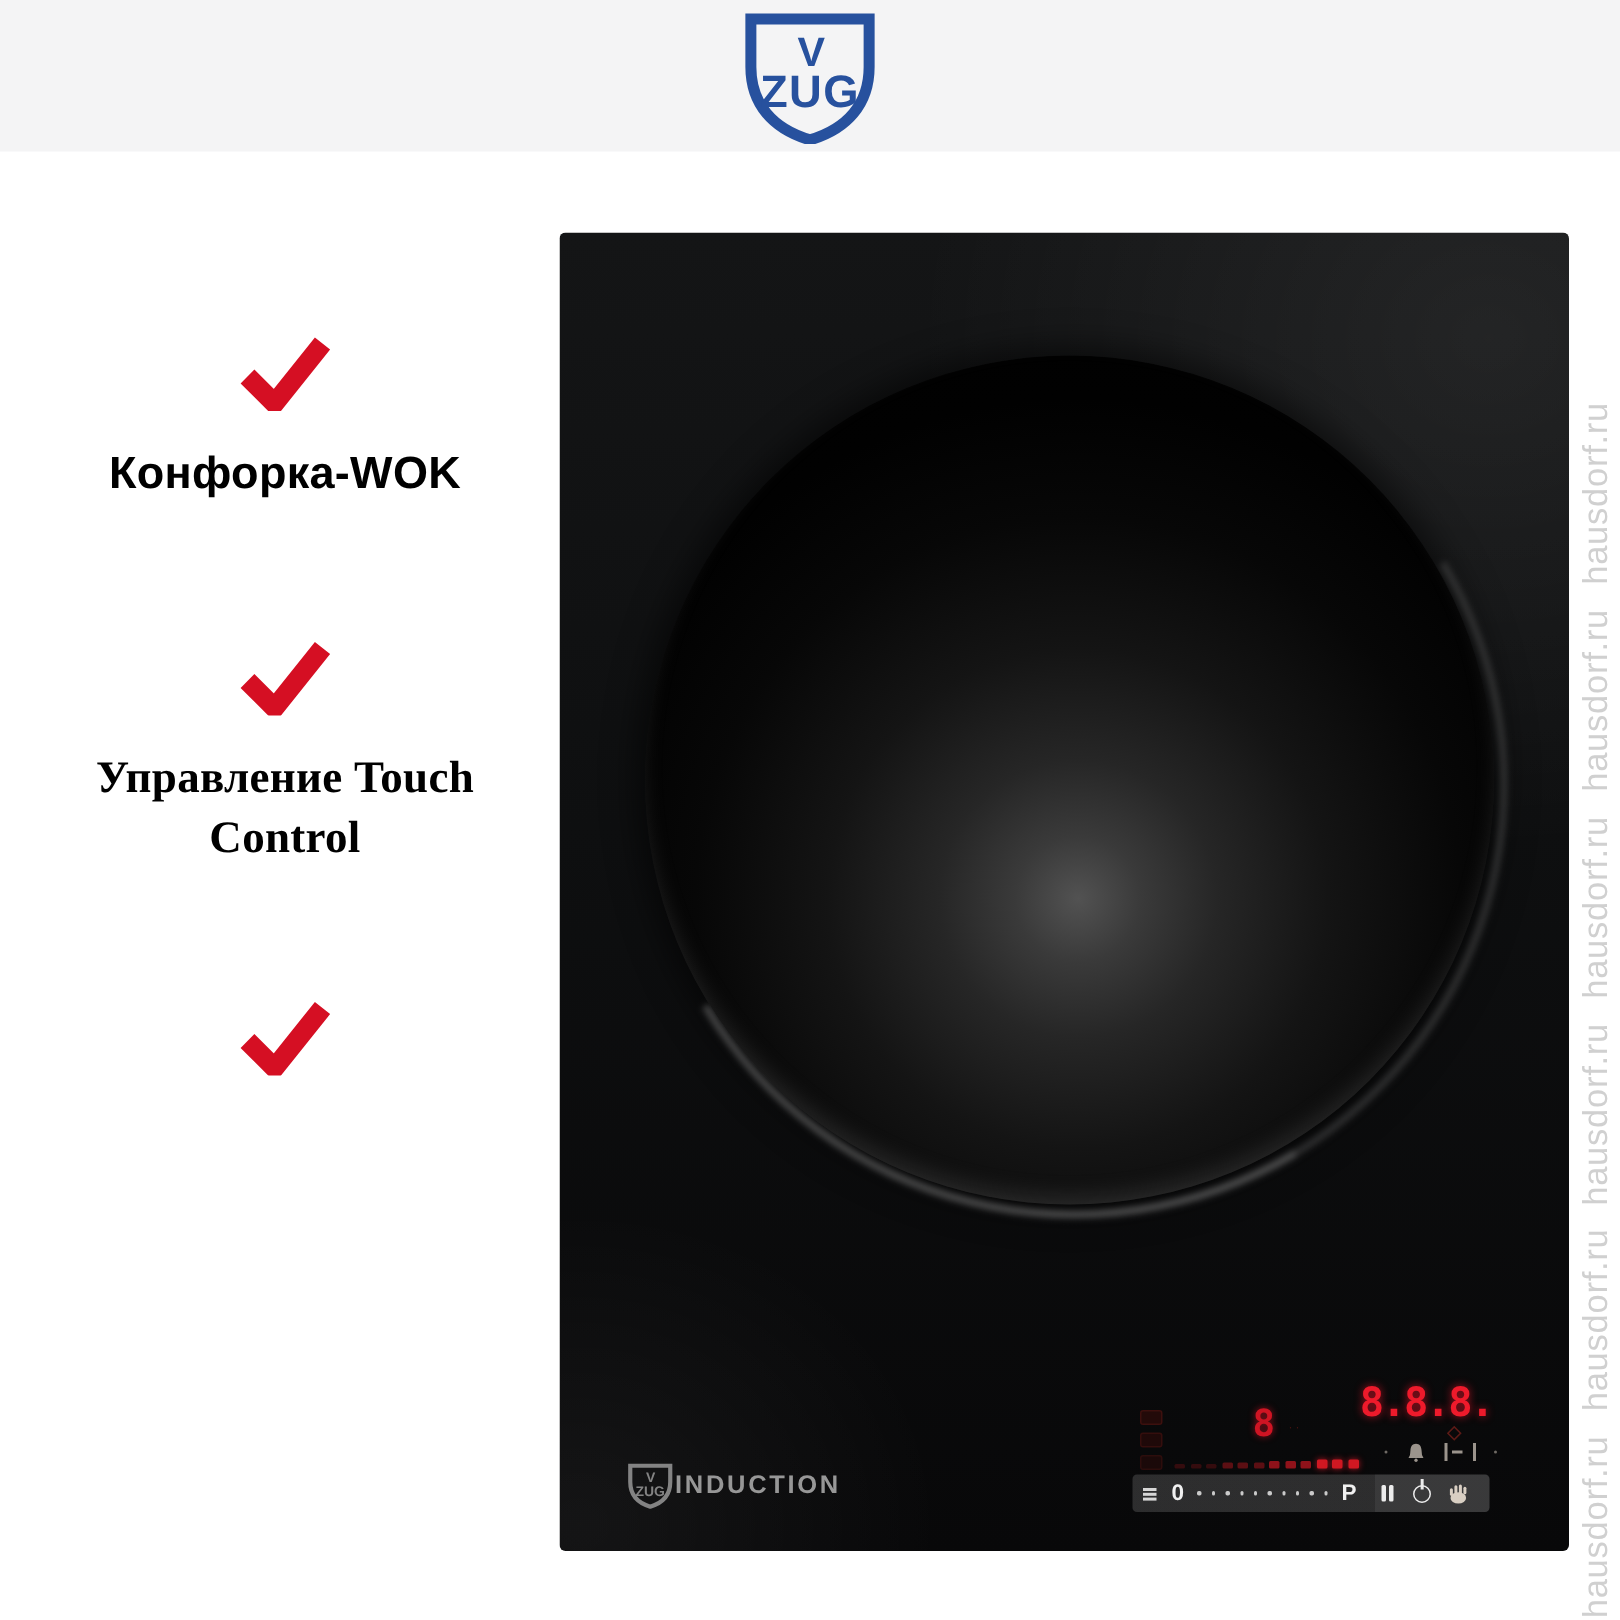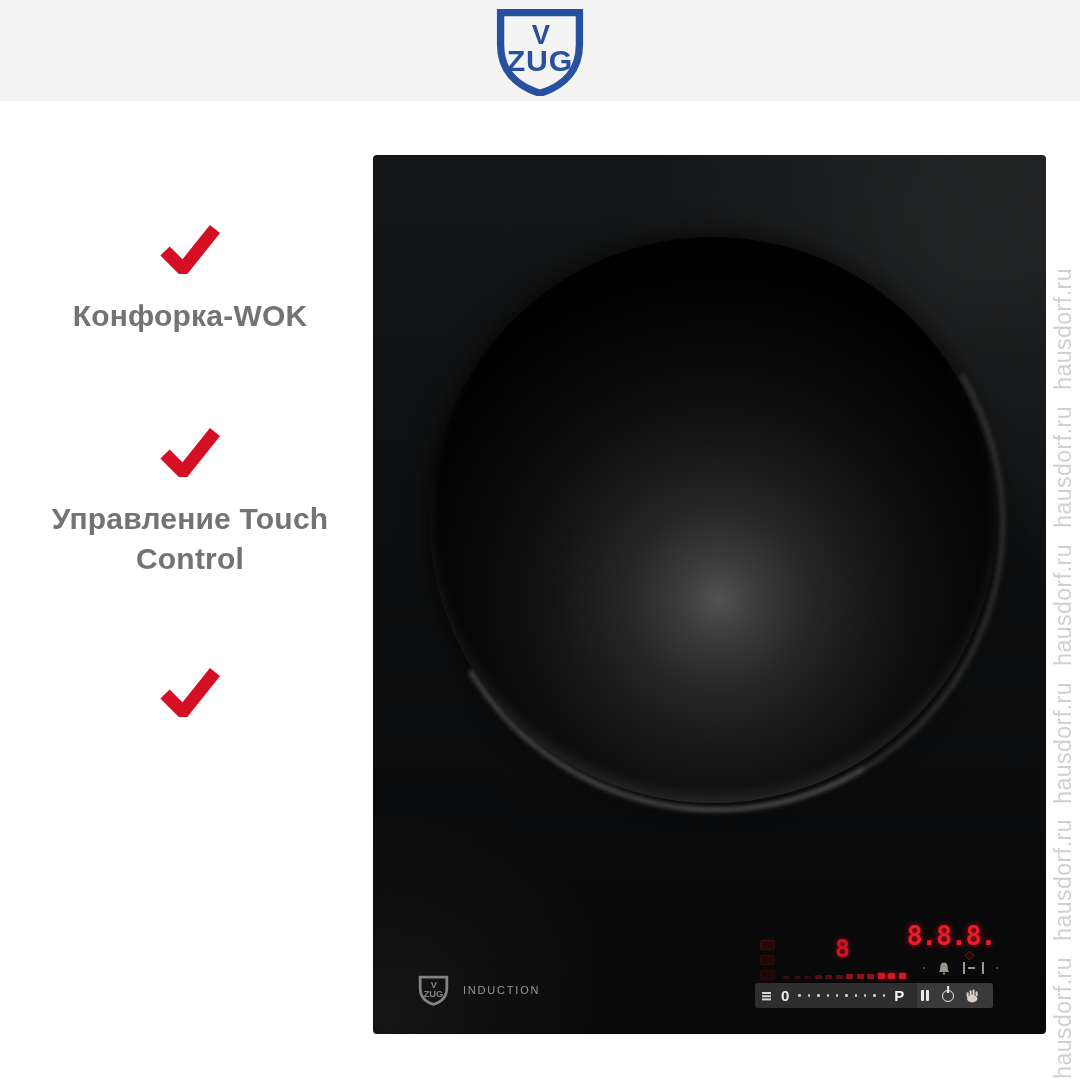--- a/index.html
+++ b/index.html
@@ -7,25 +7,25 @@
     width:1080px;height:1080px;position:relative;background:#ffffff;
     font-family:"Liberation Sans","DejaVu Sans",sans-serif;overflow:hidden;
   }
   
   .top-band{position:absolute;left:0;top:0;width:1080px;height:101px;background:#f4f4f5;}
   .brand-logo{position:absolute;left:494px;top:8px;width:92px;height:88px;}
   
   .features{position:absolute;left:20px;top:0;width:340px;}
   .feature{position:absolute;left:0;width:340px;display:flex;flex-direction:column;align-items:center;}
   .feature.f1{top:222px;}
-  .feature.f2{top:425px;}
+  .feature.f2{top:425px;font-family:Liberation Serif, serif;}
   .feature.f3{top:665px;}
   .check{width:64px;height:52px;margin-bottom:22px;}
   .feature-label{
-    font-size:30px;line-height:40px;font-weight:bold;color:#737373;
+    font-size:30px;line-height:40px;font-weight:bold;color:#000000;
     text-align:center;letter-spacing:0.2px;
   }
   
   .cooktop{
     position:absolute;left:373px;top:155px;width:673px;height:879px;border-radius:4px;
     background:
       radial-gradient(95% 65% at 92% 8%, rgba(255,255,255,0.07), rgba(255,255,255,0) 60%),
       radial-gradient(60% 40% at 2% 98%, rgba(255,255,255,0.05), rgba(255,255,255,0) 60%),
       linear-gradient(180deg,#141516 0%,#0e0f10 45%,#080809 100%);
     overflow:hidden;
@@ -40,21 +40,21 @@
     position:absolute;left:54px;top:79px;width:568px;height:568px;border-radius:50%;
     border:5px solid transparent;
     border-bottom-color:rgba(190,190,190,0.5);
     border-right-color:rgba(150,150,150,0.35);
     transform:rotate(14deg);filter:blur(2.2px);
   }
   
   .glass-brand{position:absolute;left:45px;top:814px;width:200px;height:42px;display:flex;align-items:center;}
   .glass-logo{width:31px;height:33px;opacity:0.75;}
   .induction-label{
-    margin-left:14px;font-size:11px;font-weight:normal;letter-spacing:1.8px;color:#979797;
+    margin-left:1px;font-size:17px;font-weight:bold;letter-spacing:1.8px;color:#979797;
   }
   
   .panel{position:absolute;left:380px;top:765px;width:258px;height:100px;}
   .timer-display{
     position:absolute;right:16px;top:0;
     font-family:"DejaVu Sans Mono","Liberation Mono",monospace;font-weight:bold;
     font-size:27px;letter-spacing:-1.5px;color:#ee1a2b;
     text-shadow:0 0 6px rgba(230,20,40,0.75);
   }
   .timer-diamond{

